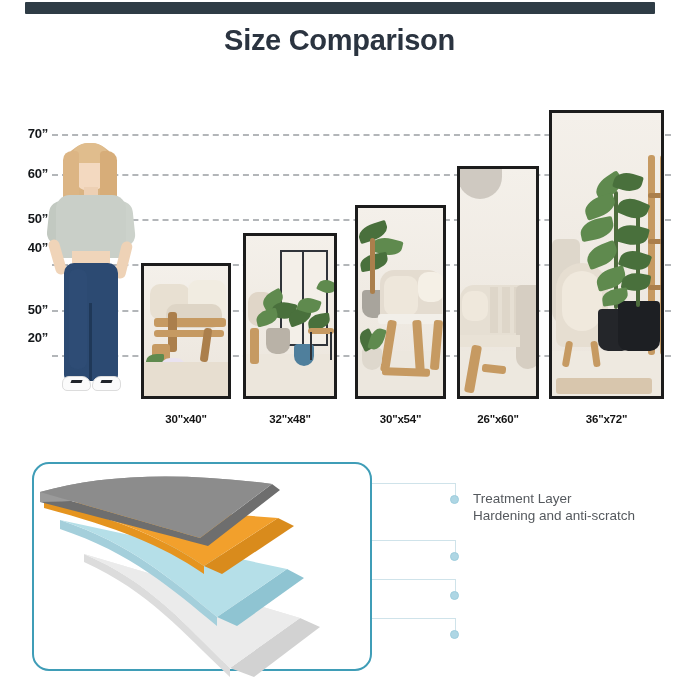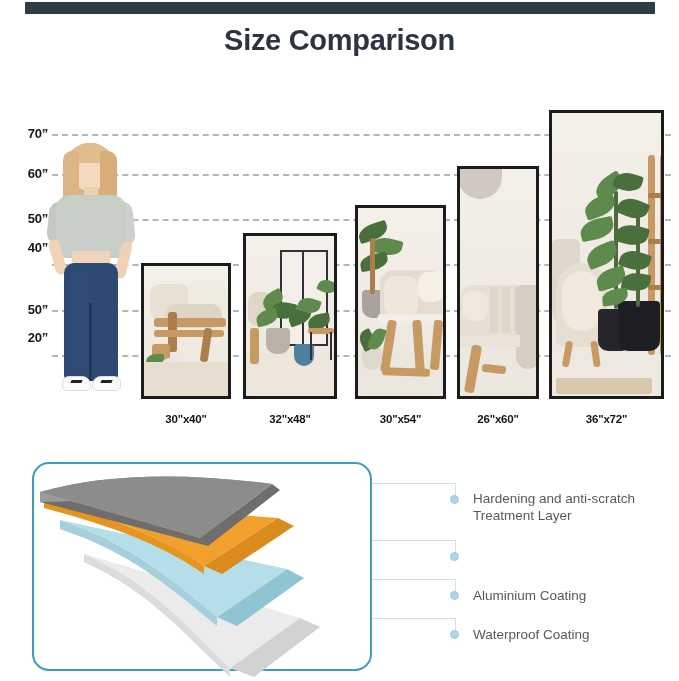--- a/index.html
+++ b/index.html
@@ -366,33 +366,31 @@
         <path d="M8 30 C70 48 120 62 168 76 L240 22 L248 28 L176 84 C124 70 70 56 8 40 Z" fill="#6e6e6e"></path>
         <path d="M8 30 C70 12 150 10 240 22 C150 26 70 40 8 40 Z" fill="#9a9a9a"></path>
         <path d="M8 30 C70 48 120 62 168 76 L240 22 C150 10 70 12 8 30 Z" fill="#8c8c8c"></path>
       </g>
     </svg>
 
     <div class="connector" style="left:372px; top:31px; width:83px;"></div>
     <div class="connector-drop" style="left:455px; top:31px; height:16px;"></div>
     <div class="dot" style="left:450px; top:43px;"></div>
     <div class="layer-text" style="top:38px;">
+      <div>Treatment Layer</div>
       <div>Hardening and anti-scratch</div>
-      <div>Treatment Layer</div>
     </div>
 
     <div class="connector" style="left:372px; top:88px; width:83px;"></div>
     <div class="connector-drop" style="left:455px; top:88px; height:16px;"></div>
     <div class="dot" style="left:450px; top:100px;"></div>
 
     <div class="connector" style="left:372px; top:127px; width:83px;"></div>
     <div class="connector-drop" style="left:455px; top:127px; height:16px;"></div>
     <div class="dot" style="left:450px; top:139px;"></div>
-    <div class="layer-text" style="top:135px;">Aluminium Coating</div>
 
     <div class="connector" style="left:372px; top:166px; width:83px;"></div>
     <div class="connector-drop" style="left:455px; top:166px; height:16px;"></div>
     <div class="dot" style="left:450px; top:178px;"></div>
-    <div class="layer-text" style="top:174px;">Waterproof Coating</div>
 
   </div>
 
 </div>
 
 </body></html>

